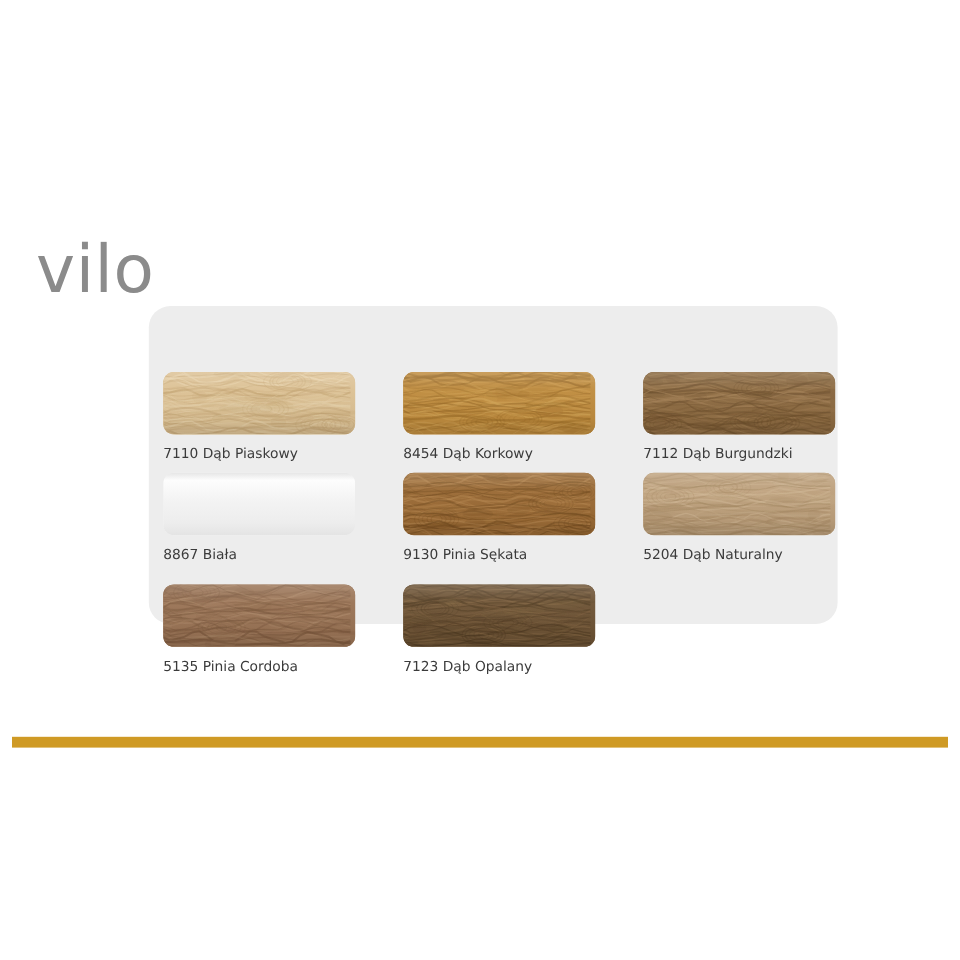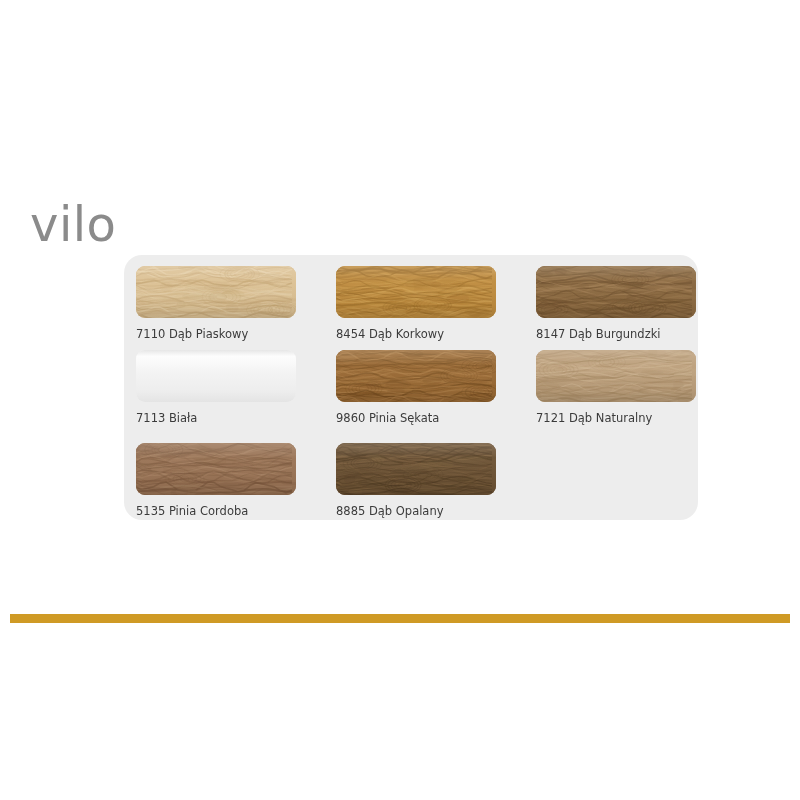--- a/index.html
+++ b/index.html
@@ -18,21 +18,21 @@
   
   .logo-wrap {
     position: absolute;
     left: 30px;
     top: 196px;
     width: 200px;
     height: 56px;
   }
   .logo-text {
     font-family: "DejaVu Sans", sans-serif;
-    font-size: 48px;
+    font-size: 55px;
     font-weight: 400;
     color: #8b8b8b;
     letter-spacing: 0.5px;
     line-height: 56px;
     user-select: none;
   }
 
   
   .swatch-card {
     position: absolute;
@@ -45,20 +45,21 @@
   }
 
   .swatch-grid {
     position: absolute;
     inset: 0;
   }
 
   .swatch-cell {
     position: absolute;
     width: 160px;
+    margin-top: 44px;
   }
 
   .swatch-chip {
     width: 160px;
     height: 52px;
     border-radius: 9px;
     position: relative;
     overflow: hidden;
     background: #cccccc;
   }
@@ -392,39 +393,39 @@
               <linearGradient id="sh2" x1="0" y1="0" x2="0" y2="1">
                 <stop offset="0" stop-color="rgba(255,255,255,0.16)"></stop>
                 <stop offset="0.3" stop-color="rgba(255,255,255,0.03)"></stop>
                 <stop offset="0.75" stop-color="rgba(0,0,0,0.04)"></stop>
                 <stop offset="1" stop-color="rgba(0,0,0,0.12)"></stop>
               </linearGradient>
             </defs>
             <rect width="160" height="52" fill="url(#sh2)"></rect>
           </svg>
         </div>
-        <div class="swatch-label">8147 Dąb Burgundzki</div>
+        <div class="swatch-label">7112 Dąb Burgundzki</div>
       </div>
       <div class="swatch-cell" style="left: 12px; top: 95px;">
         <div class="swatch-chip" style="background: rgb(241, 241, 241);">
           <svg viewBox="0 0 160 52" width="160" height="52" preserveAspectRatio="none" class="chip-grain">
             <rect x="0" y="0" width="160" height="52" fill="#f1f1f1"></rect>
             <defs>
               <linearGradient id="wg3" x1="0" y1="0" x2="0" y2="1">
                 <stop offset="0" stop-color="#e6e6e6"></stop>
                 <stop offset="0.12" stop-color="#fdfdfd"></stop>
                 <stop offset="0.45" stop-color="#f3f3f3"></stop>
                 <stop offset="0.8" stop-color="#ededed"></stop>
                 <stop offset="1" stop-color="#e4e4e4"></stop>
               </linearGradient>
             </defs>
             <rect width="160" height="52" fill="url(#wg3)"></rect>
           </svg>
         </div>
-        <div class="swatch-label">7113 Biała</div>
+        <div class="swatch-label">8867 Biała</div>
       </div>
       <div class="swatch-cell" style="left: 212px; top: 95px;">
         <div class="swatch-chip" style="background: rgb(154, 106, 53);">
           <svg viewBox="0 0 160 52" width="160" height="52" preserveAspectRatio="none" class="chip-grain">
             <rect x="0" y="0" width="160" height="52" fill="#9a6a35"></rect>
             <path d="M 0 0.09 L 6 1.51 L 12 0.85 L 18 0.45 L 24 -0.06 L 30 -1.06 L 36 -1.77 L 42 -1.21 L 48 0.18 L 54 1.10 L 60 1.20 L 66 1.18 L 72 1.21 L 78 0.56 L 84 -0.82 L 90 -1.74 L 96 -1.36 L 102 -0.33 L 108 0.32 L 114 0.69 L 120 1.32 L 126 1.76 L 132 1.09 L 138 -0.41 L 144 -1.36 L 150 -1.24 L 156 -0.78" fill="none" stroke="rgba(182,135,80,0.49464925978332763)" stroke-width="0.93"></path>
             <path d="M 0 1.19 L 6 -1.56 L 12 -2.97 L 18 -3.45 L 24 -2.32 L 30 0.15 L 36 2.83 L 42 4.54 L 48 4.88 L 54 4.36 L 60 3.79 L 66 3.48 L 72 3.01 L 78 1.75 L 84 -0.41 L 90 -2.67 L 96 -3.86 L 102 -3.31 L 108 -1.37 L 114 0.88 L 120 2.45 L 126 3.15 L 132 3.52 L 138 4.12 L 144 4.86 L 150 4.98 L 156 3.77" fill="none" stroke="rgba(182,135,80,0.32591369975358253)" stroke-width="0.94"></path>
             <path d="M 0 3.31 L 6 4.27 L 12 4.69 L 18 4.51 L 24 4.10 L 30 3.83 L 36 3.59 L 42 3.10 L 48 2.34 L 54 1.74 L 60 1.81 L 66 2.56 L 72 3.50 L 78 4.08 L 84 4.22 L 90 4.23 L 96 4.34 L 102 4.35 L 108 3.89 L 114 2.95 L 120 2.04 L 126 1.72 L 132 2.11 L 138 2.78 L 144 3.27 L 150 3.55 L 156 3.88" fill="none" stroke="rgba(116,76,31,0.39247658393345775)" stroke-width="1.35"></path>
             <path d="M 0 4.88 L 6 1.53 L 12 0.37 L 18 0.52 L 24 2.35 L 30 5.14 L 36 7.54 L 42 8.62 L 48 8.42 L 54 7.74 L 60 7.27 L 66 6.94 L 72 6.08 L 78 4.25 L 84 1.87 L 90 0.09 L 96 -0.05 L 102 1.52 L 108 3.86 L 114 5.78 L 120 6.76 L 126 7.15 L 132 7.63 L 138 8.37 L 144 8.73 L 150 7.87 L 156 5.61" fill="none" stroke="rgba(182,135,80,0.4081435326859355)" stroke-width="0.59"></path>
             <path d="M 0 5.83 L 6 6.49 L 12 5.97 L 18 5.26 L 24 4.10 L 30 2.83 L 36 2.27 L 42 2.99 L 48 4.79 L 54 6.76 L 60 8.00 L 66 8.28 L 72 8.04 L 78 7.85 L 84 7.81 L 90 7.43 L 96 6.26 L 102 4.43 L 108 2.75 L 114 2.13 L 120 2.85 L 126 4.37 L 132 5.80 L 138 6.63 L 144 7.06 L 150 7.58 L 156 8.34" fill="none" stroke="rgba(182,135,80,0.36154330553486946)" stroke-width="1.03"></path>
@@ -515,21 +516,21 @@
               <linearGradient id="sh4" x1="0" y1="0" x2="0" y2="1">
                 <stop offset="0" stop-color="rgba(255,255,255,0.16)"></stop>
                 <stop offset="0.3" stop-color="rgba(255,255,255,0.03)"></stop>
                 <stop offset="0.75" stop-color="rgba(0,0,0,0.04)"></stop>
                 <stop offset="1" stop-color="rgba(0,0,0,0.12)"></stop>
               </linearGradient>
             </defs>
             <rect width="160" height="52" fill="url(#sh4)"></rect>
           </svg>
         </div>
-        <div class="swatch-label">9860 Pinia Sękata</div>
+        <div class="swatch-label">9130 Pinia Sękata</div>
       </div>
       <div class="swatch-cell" style="left: 412px; top: 95px;">
         <div class="swatch-chip" style="background: rgb(189, 160, 124);">
           <svg viewBox="0 0 160 52" width="160" height="52" preserveAspectRatio="none" class="chip-grain">
             <rect x="0" y="0" width="160" height="52" fill="#bda07c"></rect>
             <path d="M 0 1.35 L 6 2.10 L 12 1.27 L 18 -0.46 L 24 -1.85 L 30 -0.28 L 36 2.56 L 42 3.47 L 48 3.20 L 54 3.13 L 60 1.66 L 66 -1.11 L 72 -1.77 L 78 0.26 L 84 1.91 L 90 2.62 L 96 3.80 L 102 3.86 L 108 1.24 L 114 -1.21 L 120 -0.98 L 126 0.10 L 132 0.80 L 138 2.60 L 144 4.55 L 150 3.65 L 156 0.90" fill="none" stroke="rgba(207,182,148,0.18368557509034872)" stroke-width="1.62"></path>
             <path d="M 0 2.52 L 6 5.99 L 12 4.10 L 18 2.94 L 24 0.60 L 30 -2.42 L 36 -2.32 L 42 1.57 L 48 5.15 L 54 5.87 L 60 5.68 L 66 5.77 L 72 3.92 L 78 -0.31 L 84 -2.95 L 90 -1.33 L 96 1.86 L 102 3.54 L 108 4.80 L 114 6.81 L 120 7.00 L 126 3.37 L 132 -0.91 L 138 -1.87 L 144 -0.44 L 150 0.60 L 156 1.96" fill="none" stroke="rgba(207,182,148,0.16506320586428047)" stroke-width="0.49"></path>
             <path d="M 0 3.86 L 6 5.30 L 12 4.43 L 18 3.64 L 24 2.03 L 30 0.51 L 36 0.93 L 42 3.30 L 48 5.50 L 54 6.11 L 60 5.89 L 66 5.89 L 72 5.45 L 78 3.52 L 84 1.10 L 90 0.37 L 96 1.81 L 102 3.68 L 108 4.64 L 114 5.30 L 120 6.39 L 126 6.88 L 132 5.36 L 138 2.63 L 144 0.98 L 150 1.30 L 156 2.26" fill="none" stroke="rgba(163,134,95,0.5812628795392811)" stroke-width="0.49"></path>
             <path d="M 0 4.45 L 6 4.96 L 12 4.33 L 18 3.24 L 24 1.70 L 30 0.76 L 36 1.45 L 42 3.58 L 48 5.82 L 54 6.94 L 60 6.91 L 66 6.60 L 72 6.51 L 78 6.16 L 84 4.79 L 90 2.60 L 96 0.87 L 102 0.79 L 108 2.27 L 114 4.10 L 120 5.23 L 126 5.75 L 132 6.39 L 138 7.29 L 144 7.62 L 150 6.48 L 156 4.13" fill="none" stroke="rgba(163,134,95,0.22926585002802313)" stroke-width="1.50"></path>
             <path d="M 0 5.55 L 6 7.82 L 12 6.85 L 18 6.21 L 24 5.57 L 30 4.53 L 36 3.02 L 42 1.44 L 48 0.47 L 54 0.69 L 60 2.18 L 66 4.47 L 72 6.75 L 78 8.32 L 84 8.93 L 90 8.85 L 96 8.60 L 102 8.51 L 108 8.52 L 114 8.21 L 120 7.15 L 126 5.25 L 132 2.97 L 138 1.07 L 144 0.27 L 150 0.81 L 156 2.34" fill="none" stroke="rgba(163,134,95,0.40542977964505555)" stroke-width="0.55"></path>
@@ -610,21 +611,21 @@
               <linearGradient id="sh5" x1="0" y1="0" x2="0" y2="1">
                 <stop offset="0" stop-color="rgba(255,255,255,0.16)"></stop>
                 <stop offset="0.3" stop-color="rgba(255,255,255,0.03)"></stop>
                 <stop offset="0.75" stop-color="rgba(0,0,0,0.04)"></stop>
                 <stop offset="1" stop-color="rgba(0,0,0,0.12)"></stop>
               </linearGradient>
             </defs>
             <rect width="160" height="52" fill="url(#sh5)"></rect>
           </svg>
         </div>
-        <div class="swatch-label">7121 Dąb Naturalny</div>
+        <div class="swatch-label">5204 Dąb Naturalny</div>
       </div>
       <div class="swatch-cell" style="left: 12px; top: 188px;">
         <div class="swatch-chip" style="background: rgb(154, 116, 86);">
           <svg viewBox="0 0 160 52" width="160" height="52" preserveAspectRatio="none" class="chip-grain">
             <rect x="0" y="0" width="160" height="52" fill="#9a7456"></rect>
             <path d="M 0 0.80 L 6 -1.20 L 12 -1.80 L 18 -0.96 L 24 0.97 L 30 2.55 L 36 2.87 L 42 2.44 L 48 2.11 L 54 1.80 L 60 0.78 L 66 -0.90 L 72 -2.01 L 78 -1.53 L 84 0.06 L 90 1.42 L 96 1.95 L 102 2.24 L 108 2.76 L 114 2.90 L 120 1.81 L 126 -0.17 L 132 -1.60 L 138 -1.56 L 144 -0.59 L 150 0.22 L 156 0.72" fill="none" stroke="rgba(176,141,109,0.478430082499981)" stroke-width="0.80"></path>
             <path d="M 0 1.83 L 6 3.18 L 12 2.79 L 18 2.49 L 24 2.26 L 30 2.07 L 36 1.84 L 42 1.51 L 48 1.07 L 54 0.54 L 60 -0.01 L 66 -0.47 L 72 -0.72 L 78 -0.70 L 84 -0.37 L 90 0.22 L 96 0.98 L 102 1.79 L 108 2.52 L 114 3.07 L 120 3.40 L 126 3.53 L 132 3.50 L 138 3.42 L 144 3.34 L 150 3.31 L 156 3.32" fill="none" stroke="rgba(176,141,109,0.2504823356308043)" stroke-width="0.50"></path>
             <path d="M 0 3.33 L 6 1.38 L 12 -0.02 L 18 -1.26 L 24 -1.59 L 30 -0.59 L 36 1.56 L 42 4.11 L 48 6.15 L 54 7.12 L 60 7.08 L 66 6.55 L 72 6.08 L 78 5.83 L 84 5.49 L 90 4.55 L 96 2.81 L 102 0.61 L 108 -1.28 L 114 -2.04 L 120 -1.35 L 126 0.43 L 132 2.52 L 138 4.17 L 144 5.08 L 150 5.50 L 156 5.92" fill="none" stroke="rgba(122,87,60,0.2158575606578961)" stroke-width="0.53"></path>
             <path d="M 0 3.67 L 6 -1.05 L 12 0.97 L 18 5.40 L 24 7.62 L 30 6.85 L 36 5.95 L 42 5.01 L 48 2.01 L 54 -1.23 L 60 -0.66 L 66 2.99 L 72 5.52 L 78 6.18 L 84 7.10 L 90 7.32 L 96 4.29 L 102 0.04 L 108 -0.95 L 114 1.17 L 120 2.98 L 126 4.25 L 132 6.79 L 138 8.66 L 144 6.57 L 150 2.27 L 156 0.23" fill="none" stroke="rgba(122,87,60,0.36040515566710385)" stroke-width="0.55"></path>
             <path d="M 0 5.44 L 6 8.80 L 12 7.25 L 18 6.31 L 24 5.24 L 30 3.16 L 36 0.97 L 42 0.73 L 48 3.12 L 54 6.37 L 60 8.26 L 66 8.46 L 72 8.30 L 78 8.42 L 84 7.77 L 90 5.33 L 96 2.10 L 102 0.47 L 108 1.55 L 114 3.99 L 120 5.80 L 126 6.68 L 132 7.74 L 138 9.26 L 144 9.76 L 150 7.85 L 156 4.37" fill="none" stroke="rgba(122,87,60,0.5772215082403273)" stroke-width="0.68"></path>
@@ -805,18 +806,18 @@
               <linearGradient id="sh7" x1="0" y1="0" x2="0" y2="1">
                 <stop offset="0" stop-color="rgba(255,255,255,0.16)"></stop>
                 <stop offset="0.3" stop-color="rgba(255,255,255,0.03)"></stop>
                 <stop offset="0.75" stop-color="rgba(0,0,0,0.04)"></stop>
                 <stop offset="1" stop-color="rgba(0,0,0,0.12)"></stop>
               </linearGradient>
             </defs>
             <rect width="160" height="52" fill="url(#sh7)"></rect>
           </svg>
         </div>
-        <div class="swatch-label">8885 Dąb Opalany</div>
+        <div class="swatch-label">7123 Dąb Opalany</div>
       </div>
     </div>
 </div>
 
 <div class="gold-bar"></div>
 
 </body></html>

